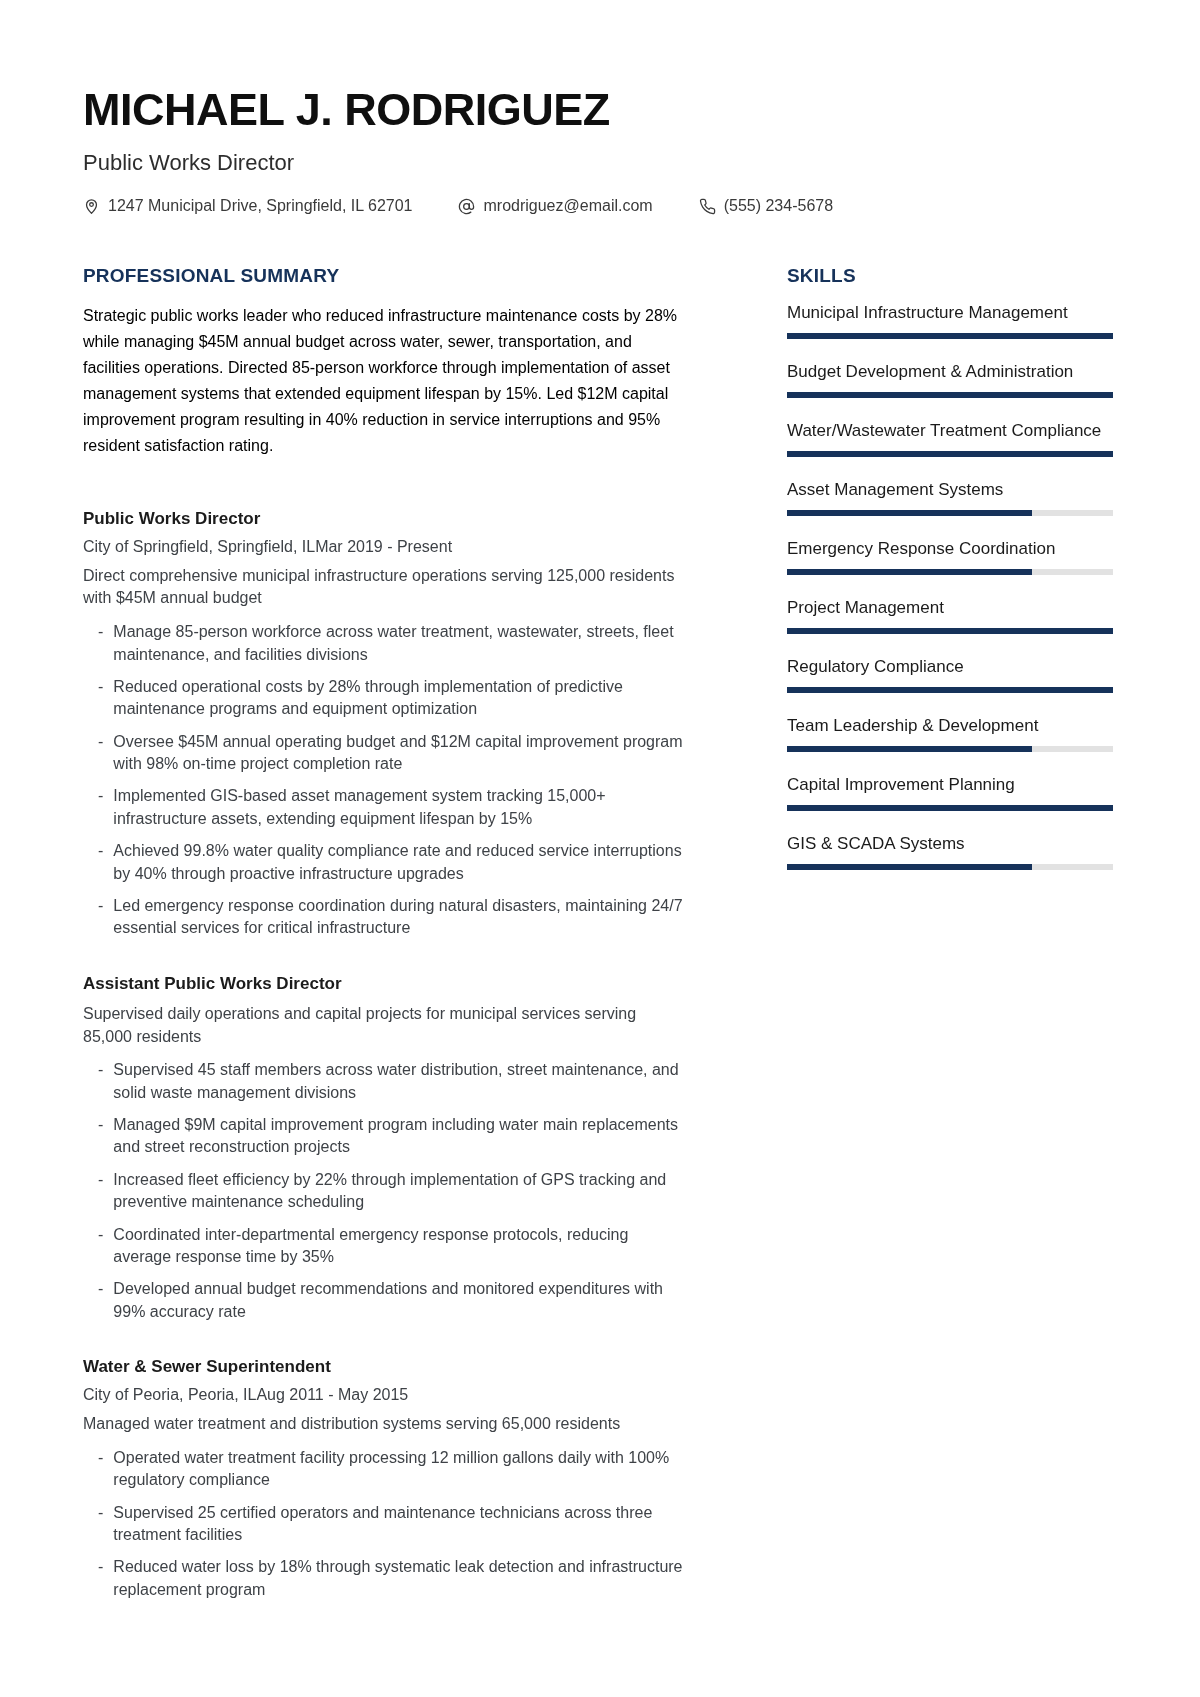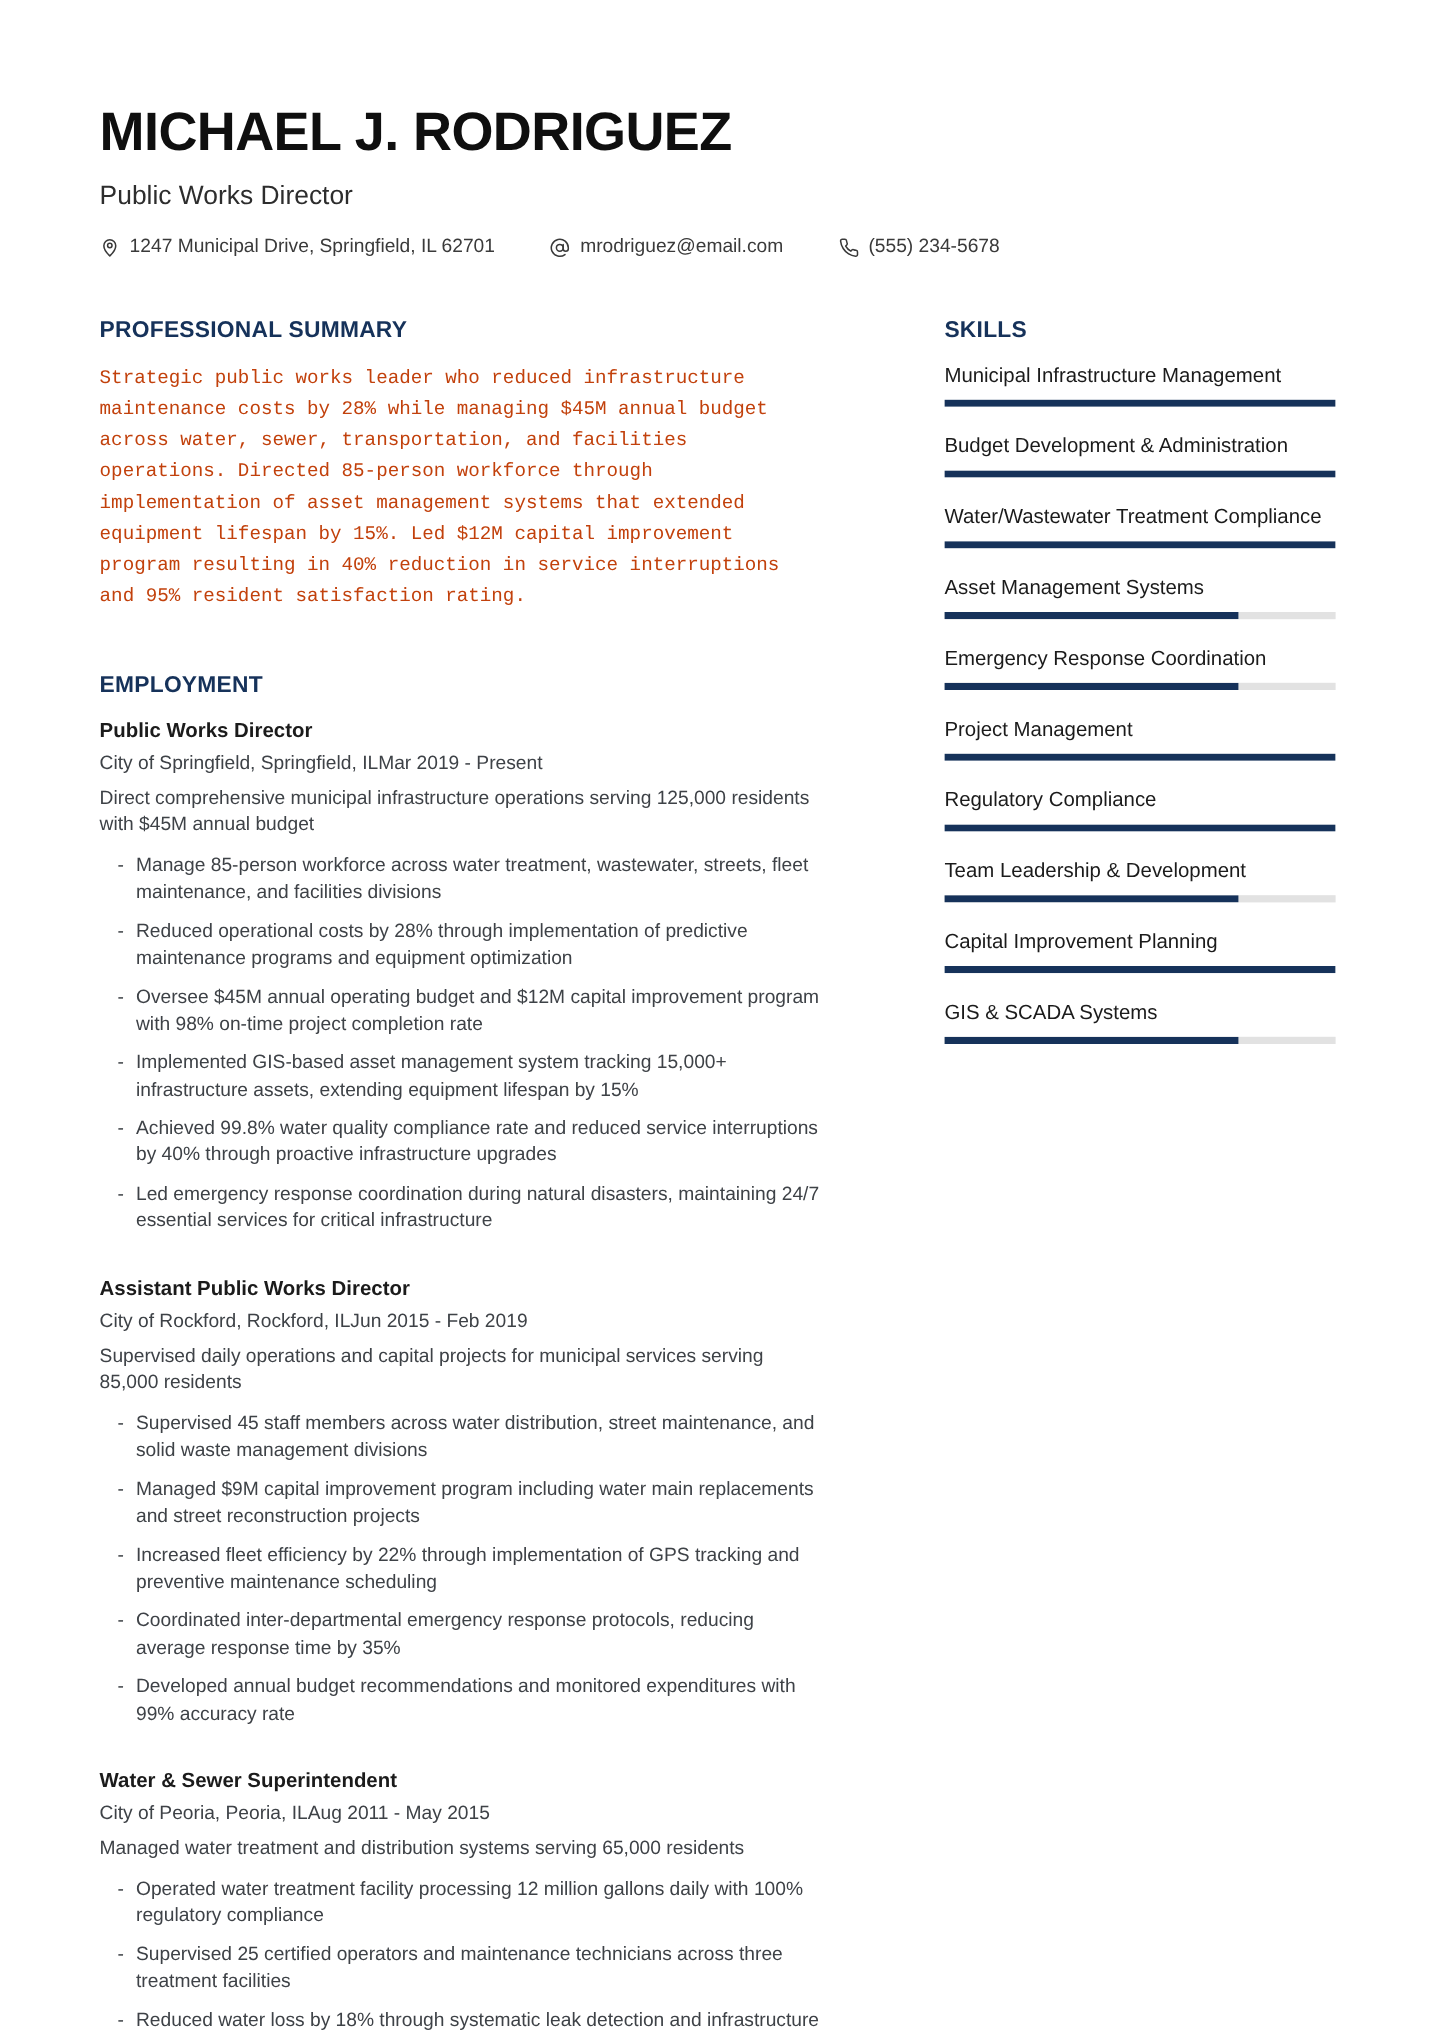--- a/index.html
+++ b/index.html
@@ -27,21 +27,21 @@
   
   .main { display: flex; margin-top: 50px; }
   .col-left { width: 600px; flex: none; }
   .col-right { width: 326px; flex: none; margin-left: 104px; }
 
   .section-heading {
     font-size: 19px; font-weight: 700; color: #16325a;
     margin: 0 0 16px 0; letter-spacing: 0.2px;
   }
 
-  .summary-text { font-size: 16px; line-height: 1.62; color: #c2410c; margin: 0; font-family: Liberation Mono, monospace; }
+  .summary-text { font-size: 16px; line-height: 1.62; color: #000000; margin: 0; }
 
   .employment-section { margin-top: 50px; }
 
   .job { margin-top: 24px; margin-bottom: 34px; }
   .job:first-of-type { margin-top: 6px; }
   .job-title { font-size: 17px; font-weight: 700; color: #1b1b1b; }
   .job-meta {
     display: flex; justify-content: flex-start; align-items: baseline;
     font-size: 16px; color: #3e4247; margin-top: 9px;
   }
@@ -100,21 +100,20 @@
   <div class="main">
 
     <div class="col-left">
 
       <section>
         <h2 class="section-heading">PROFESSIONAL SUMMARY</h2>
         <p class="summary-text">Strategic public works leader who reduced infrastructure maintenance costs by 28% while managing $45M annual budget across water, sewer, transportation, and facilities operations. Directed 85-person workforce through implementation of asset management systems that extended equipment lifespan by 15%. Led $12M capital improvement program resulting in 40% reduction in service interruptions and 95% resident satisfaction rating.</p>
       </section>
 
       <section class="employment-section">
-        <h2 class="section-heading">EMPLOYMENT</h2>
 
         <div class="job">
           <div class="job-title">Public Works Director</div>
           <div class="job-meta">
             <span>City of Springfield, Springfield, IL</span>
             <span>Mar 2019 - Present</span>
           </div>
           <div class="job-desc">Direct comprehensive municipal infrastructure operations serving 125,000 residents with $45M annual budget</div>
           <ul class="bullets">
             <li>
@@ -139,24 +138,20 @@
               </li>
             <li>
                 <span class="dash">-</span>
                 <span>Led emergency response coordination during natural disasters, maintaining 24/7 essential services for critical infrastructure</span>
               </li>
           </ul>
         </div>
 
         <div class="job">
           <div class="job-title">Assistant Public Works Director</div>
-          <div class="job-meta">
-            <span>City of Rockford, Rockford, IL</span>
-            <span>Jun 2015 - Feb 2019</span>
-          </div>
           <div class="job-desc">Supervised daily operations and capital projects for municipal services serving 85,000 residents</div>
           <ul class="bullets">
             <li>
                 <span class="dash">-</span>
                 <span>Supervised 45 staff members across water distribution, street maintenance, and solid waste management divisions</span>
               </li>
             <li>
                 <span class="dash">-</span>
                 <span>Managed $9M capital improvement program including water main replacements and street reconstruction projects</span>
               </li>

